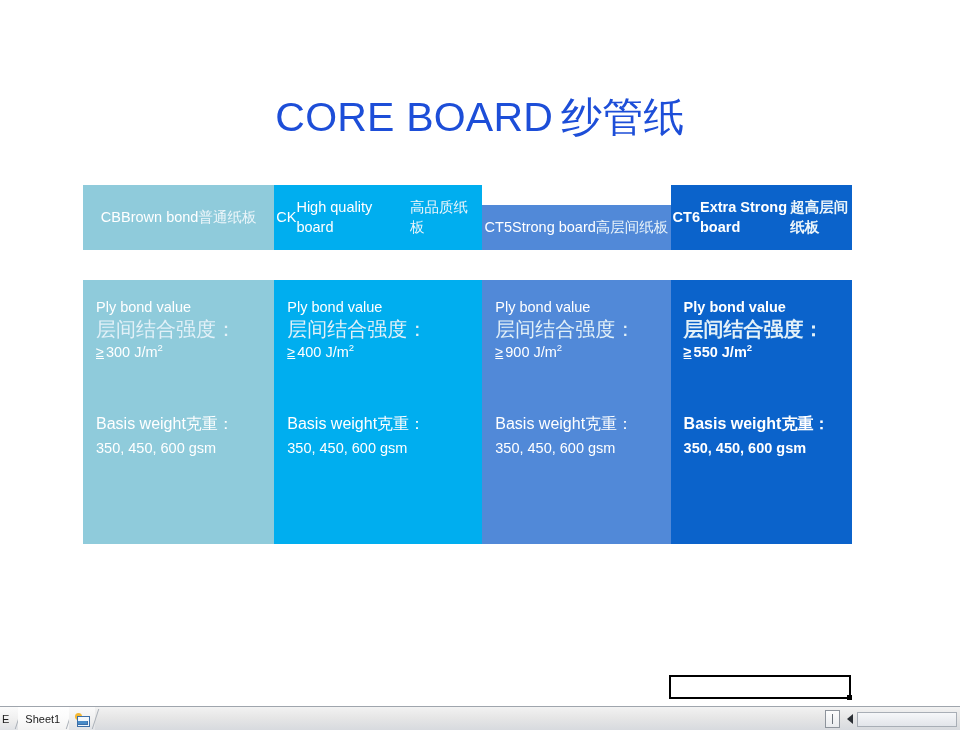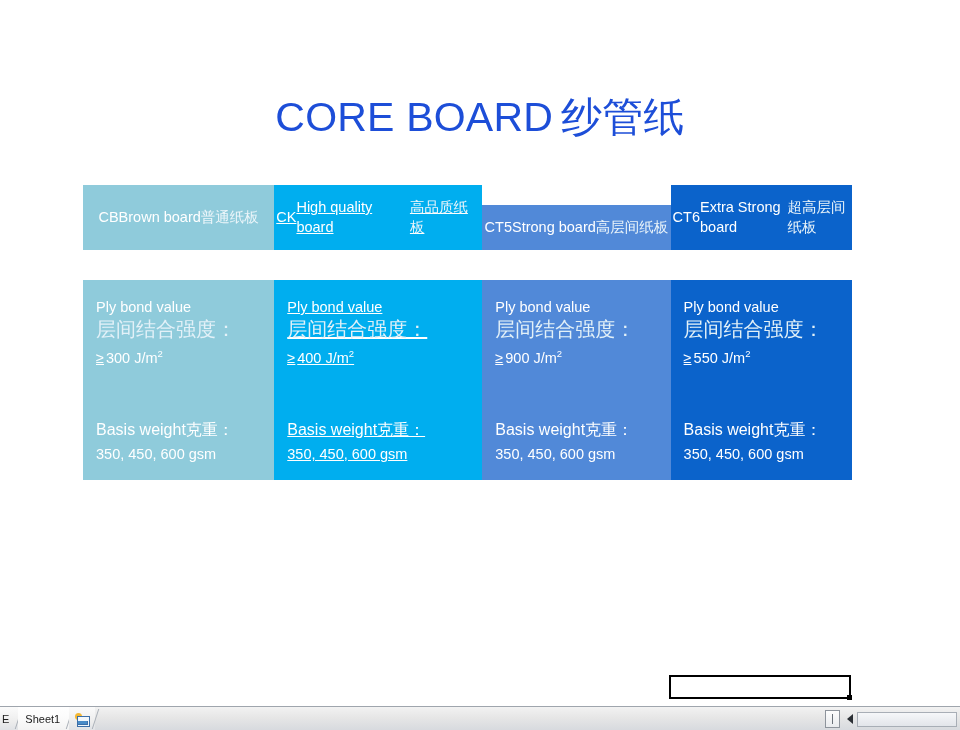--- a/index.html
+++ b/index.html
@@ -46,21 +46,21 @@
     position: absolute;
     left: 83px;
     top: 185px;
     width: 769px;
   }
   .header-row, .body-row {
     display: flex;
     width: 100%;
   }
   .header-row { height: 65px; }
-  .body-row   { height: 200px; margin-top: 30px; }
+  .body-row   { height: 264px; margin-top: 30px; }
 
   .grade-col-header {
     box-sizing: border-box;
     display: flex;
     flex-direction: row;
     justify-content: center;
     align-items: center;
     text-align: left;
     color: #ffffff;
     padding: 4px 2px 5px 2px;
@@ -91,21 +91,21 @@
     line-height: 22px;
   }
   .spec-block .sp-label-cn {
     font-size: 20px;
     line-height: 22px;
     color: #E3F1F8;
   }
   .spec-block .sp-value {
     font-size: 14.5px;
     line-height: 22px;
-    margin-top: 7px;
+    margin-top: 1px;
     white-space: nowrap;
   }
   .spec-block .sp-value .ge {
     text-decoration: underline;
     margin-right: 2px;
   }
   .spec-block .sp-value sup {
     font-size: 9.5px;
     vertical-align: super;
     line-height: 0;
@@ -114,23 +114,23 @@
   .spec-block.basis .sp-label-line {
     font-size: 16px;
     line-height: 22px;
   }
   .spec-block.basis .sp-value {
     margin-top: 2px;
   }
 
   
   .col-w-1 { width: 194px; }
-  .col-w-2 { width: 211px; text-decoration: underline; }
+  .col-w-2 { width: 211px; }
   .col-w-3 { width: 191px; }
-  .col-w-4 { width: 184px; }
+  .col-w-4 { width: 184px; font-weight: bold; }
 
   
   #selected-cell {
     position: absolute;
     left: 669px;
     top: 675px;
     width: 182px;
     height: 24px;
     background: #ffffff;
     border: 2px solid #000000;
@@ -290,21 +290,21 @@
 
   <div id="page-title" style="color: #1d4ed8;">
     <span class="t-latin">CORE BOARD</span><span class="t-cjk">纱管纸</span>
   </div>
 
   <div id="grade-table">
 
     <div class="header-row">
       <div class="grade-col-header col-w-1" style="background-color: rgb(143, 203, 219);">
         <div class="gh-code">CB</div>
-        <div class="gh-en">Brown board</div>
+        <div class="gh-en">Brown bond</div>
         <div class="gh-cn">普通纸板</div>
       </div>
       <div class="grade-col-header col-w-2" style="background-color: rgb(0, 174, 239);">
         <div class="gh-code">CK</div>
         <div class="gh-en">High quality board</div>
         <div class="gh-cn">高品质纸板</div>
       </div>
       <div class="grade-col-header col-w-3" style="background-color: rgb(81, 137, 216); margin-top: 20px;">
         <div class="gh-code">CT5</div>
         <div class="gh-en">Strong board</div>

